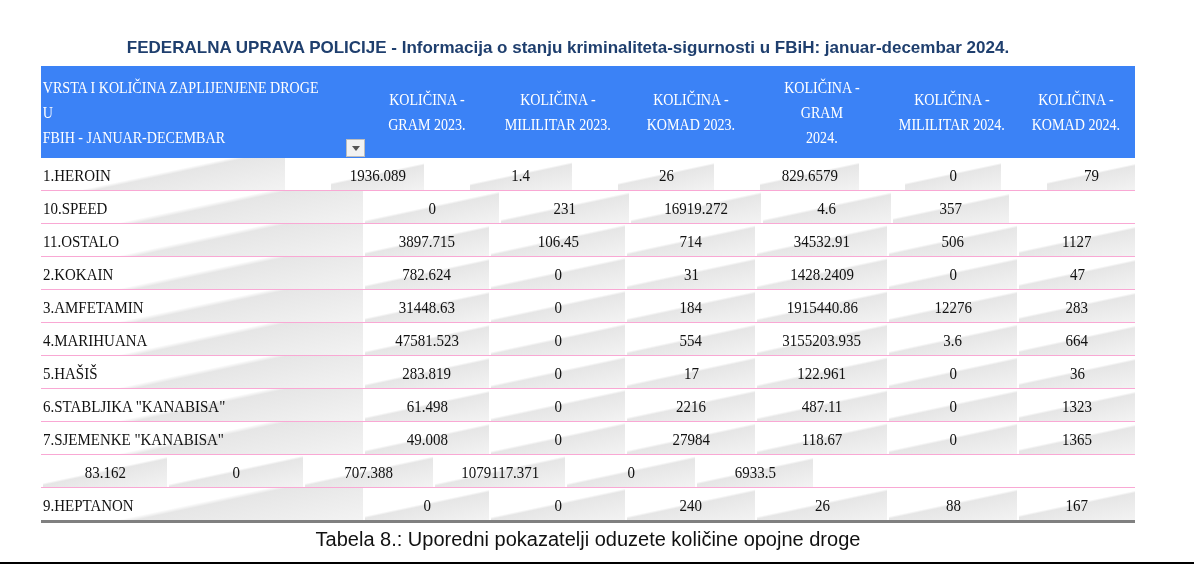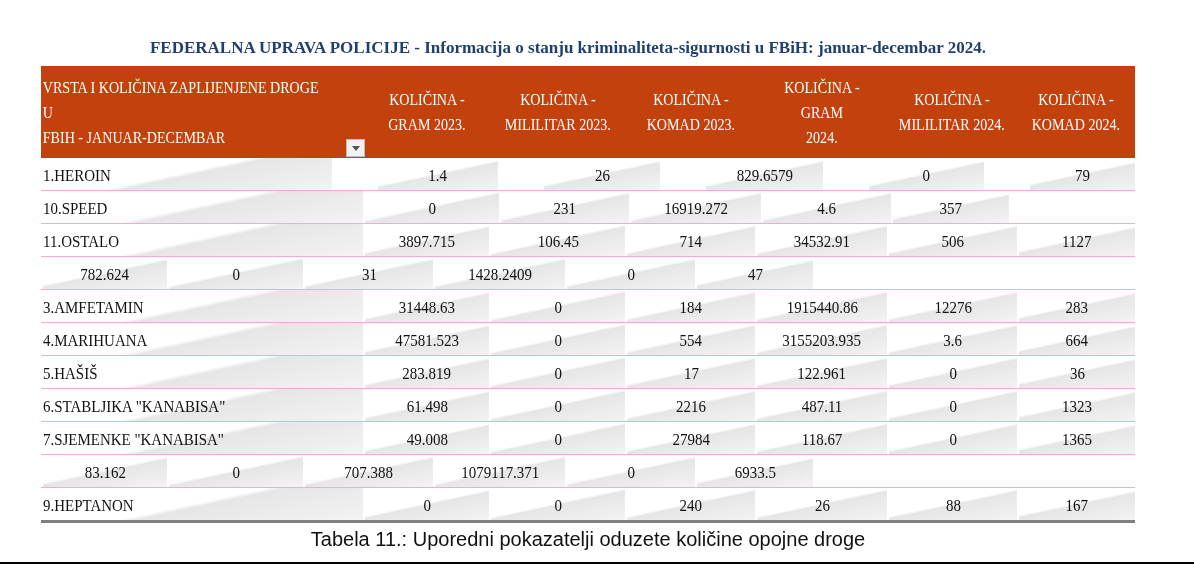--- a/index.html
+++ b/index.html
@@ -1,19 +1,19 @@
 <!DOCTYPE html>
 <html><head>
 <meta charset="utf-8">
 <style>
   html, body { margin:0; padding:0; background:#ffffff; }
   body { width:1194px; height:565px; position:relative; overflow:hidden; font-family:"Liberation Serif", serif; }
-  .title { position:absolute; left:0; top:38px; width:1136px; text-align:center; font-family:Liberation Serif, serif; font-weight:bold; font-size:17px; color:#1f3f6e; white-space:nowrap; }
+  .title { position:absolute; left:0; top:38px; width:1136px; text-align:center; font-family:Liberation Sans, sans-serif; font-weight:bold; font-size:17px; color:#1f3f6e; white-space:nowrap; }
   .table { position:absolute; left:41px; top:66px; width:1094px; }
-  .header { position:relative; height:92px; background:#c2410c; display:flex; }
+  .header { position:relative; height:92px; background:#3b82f6; display:flex; }
   .hcell { color:#ffffff; font-family:"Liberation Serif", serif; font-size:16px; line-height:25px; display:flex; align-items:center; justify-content:center; text-align:center; transform:scaleX(0.88); }
   .hcell.first { justify-content:flex-start; text-align:left; padding-left:2px; transform-origin:left center; }
   .filter-btn { position:absolute; left:305px; top:73px; width:19px; height:18px; background:#f2f2f2; border:1px solid #bdbdbd; box-sizing:border-box; display:flex; align-items:center; justify-content:center; }
   .filter-btn span { width:0; height:0; border-left:4px solid transparent; border-right:4px solid transparent; border-top:5px solid #555; }
   .row { display:flex; height:32px; border-top:1px solid #f9a8d4; }
   .row:first-of-type { border-top:none;gap:44px; }
   .cell { font-size:17px; color:#111; display:flex; align-items:flex-end; padding-bottom:4px; box-sizing:border-box; justify-content:center;
     background: linear-gradient(168deg, #ffffff 0%, #ffffff 48%, #e6e6e6 52%, #f3f3f3 100%); border-left:2px solid #ffffff; }
   .cell.first { justify-content:flex-start; padding-left:2px; border-left:none; }
   .cell span { display:inline-block; transform:scaleX(0.88); }
@@ -74,20 +74,23 @@
       </div>
       <div class="filter-btn">
         <span></span>
       </div>
     </div>
   <div id="body">
       <div class="row">
         <div class="cell c0 first">
           <span>1.HEROIN</span>
         </div>
+        <div class="cell c1">
+          <span>1936.089</span>
+        </div>
         <div class="cell c2">
           <span>1.4</span>
         </div>
         <div class="cell c3">
           <span>26</span>
         </div>
         <div class="cell c4">
           <span>829.6579</span>
         </div>
         <div class="cell c5">
@@ -134,20 +137,23 @@
           <span>34532.91</span>
         </div>
         <div class="cell c5">
           <span>506</span>
         </div>
         <div class="cell c6">
           <span>1127</span>
         </div>
       </div>
       <div class="row">
+        <div class="cell c0 first">
+          <span>2.KOKAIN</span>
+        </div>
         <div class="cell c1">
           <span>782.624</span>
         </div>
         <div class="cell c2">
           <span>0</span>
         </div>
         <div class="cell c3">
           <span>31</span>
         </div>
         <div class="cell c4">
@@ -315,14 +321,14 @@
           <span>88</span>
         </div>
         <div class="cell c6">
           <span>167</span>
         </div>
       </div>
     </div>
   <div class="bottom-border"></div>
 </div>
 
-<div class="caption">Tabela 11.: Uporedni pokazatelji oduzete količine opojne droge</div>
+<div class="caption">Tabela 8.: Uporedni pokazatelji oduzete količine opojne droge</div>
 <div class="page-line"></div>
 
 </body></html>

